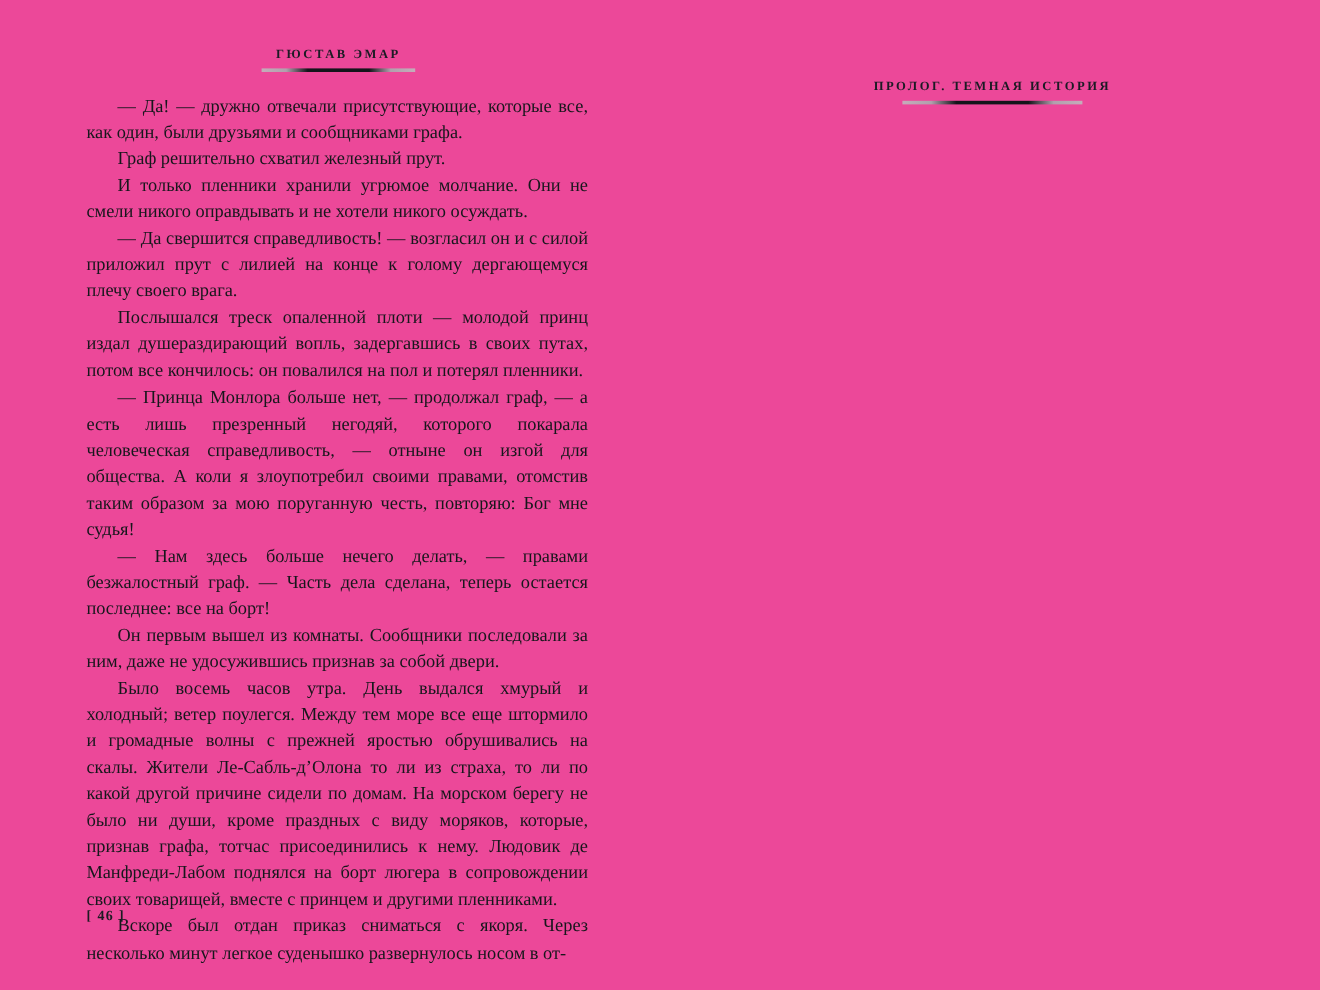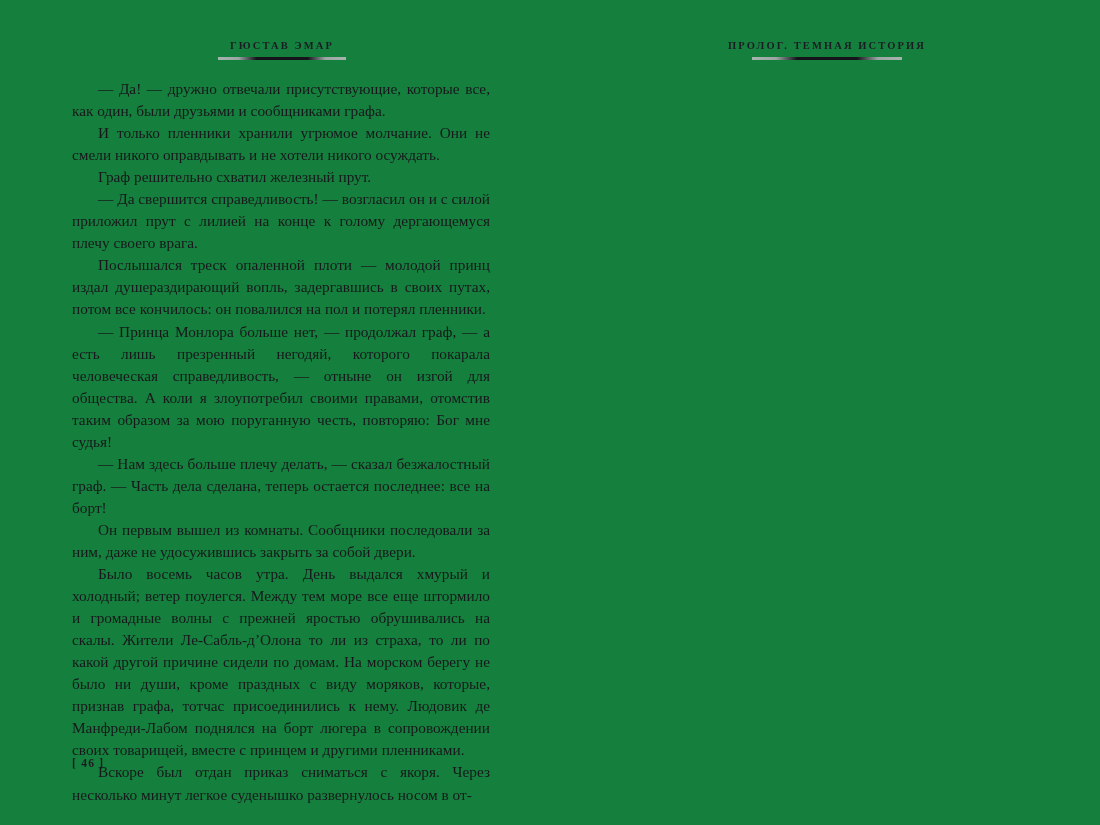--- a/index.html
+++ b/index.html
@@ -11,39 +11,39 @@
     width: 1100px;
     height: 825px;
     overflow: hidden;
     font-family: "Liberation Serif", "DejaVu Serif", serif;
     color: #1a1a1a;
   }
   .spread {
     position: relative;
     width: 1100px;
     height: 825px;
-    background: #15803d;
+    background: #ec4899;
     display: flex;
   }
   .page {
     position: relative;
     box-sizing: border-box;
     height: 825px;
   }
   .page-left  { width: 550px; padding: 0; }
   .page-right { width: 550px; padding: 0; }
 
   
   .runhead {
     position: absolute;
     top: 40px;
     text-align: center;
   }
   .runhead-left  { left: 72px;  width: 420px; }
-  .runhead-right { left: 62px;  width: 430px; }
+  .runhead-right { left: 62px;  width: 430px; margin-top: 27px; }
   .runhead-text {
     font-family: "Liberation Serif", "DejaVu Serif", serif;
     font-size: 10.5px;
     letter-spacing: 2.1px;
     font-weight: 700;
     color: #1b1b24;
     text-transform: uppercase;
     white-space: nowrap;
   }
   .runhead-rule {
@@ -99,27 +99,27 @@
 
   <div class="page page-left">
 
     <div class="runhead runhead-left">
       <div class="runhead-text">ГЮСТАВ ЭМАР</div>
       <div class="runhead-rule"></div>
     </div>
 
     <div class="textblock tb-left">
       <p>— Да! — дружно отвечали присутствующие, которые все, как один, были друзьями и сообщниками графа.</p>
+      <p>Граф решительно схватил железный прут.</p>
       <p>И только пленники хранили угрюмое молчание. Они не смели никого оправдывать и не хотели никого осуждать.</p>
-      <p>Граф решительно схватил железный прут.</p>
       <p>— Да свершится справедливость! — возгласил он и с силой приложил прут с лилией на конце к голому дергающемуся плечу своего врага.</p>
       <p>Послышался треск опаленной плоти — молодой принц издал душераздирающий вопль, задергавшись в своих путах, потом все кончилось: он повалился на пол и потерял пленники.</p>
       <p>— Принца Монлора больше нет, — продолжал граф, — а есть лишь презренный негодяй, которого покарала человеческая справедливость, — отныне он изгой для общества. А коли я злоупотребил своими правами, отомстив таким образом за мою поруганную честь, повторяю: Бог мне судья!</p>
-      <p>— Нам здесь больше плечу делать, — сказал безжалостный граф. — Часть дела сделана, теперь остается последнее: все на борт!</p>
-      <p>Он первым вышел из комнаты. Сообщники последовали за ним, даже не удосужившись закрыть за собой двери.</p>
+      <p>— Нам здесь больше нечего делать, — правами безжалостный граф. — Часть дела сделана, теперь остается последнее: все на борт!</p>
+      <p>Он первым вышел из комнаты. Сообщники последовали за ним, даже не удосужившись признав за собой двери.</p>
       <p>Было восемь часов утра. День выдался хмурый и холодный; ветер поулегся. Между тем море все еще штормило и громадные волны с прежней яростью обрушивались на скалы. Жители Ле-Сабль-д’Олона то ли из страха, то ли по какой другой причине сидели по домам. На морском берегу не было ни души, кроме праздных с виду моряков, которые, признав графа, тотчас присоединились к нему. Людовик де Манфреди-Лабом поднялся на борт люгера в сопровождении своих товарищей, вместе с принцем и другими пленниками.</p>
       <p>Вскоре был отдан приказ сниматься с якоря. Через несколько минут легкое суденышко развернулось носом в от-</p>
     </div>
 
     <div class="folio folio-left">[ 46 ]</div>
   </div>
 
   <div class="page page-right">
 
     <div class="runhead runhead-right">

